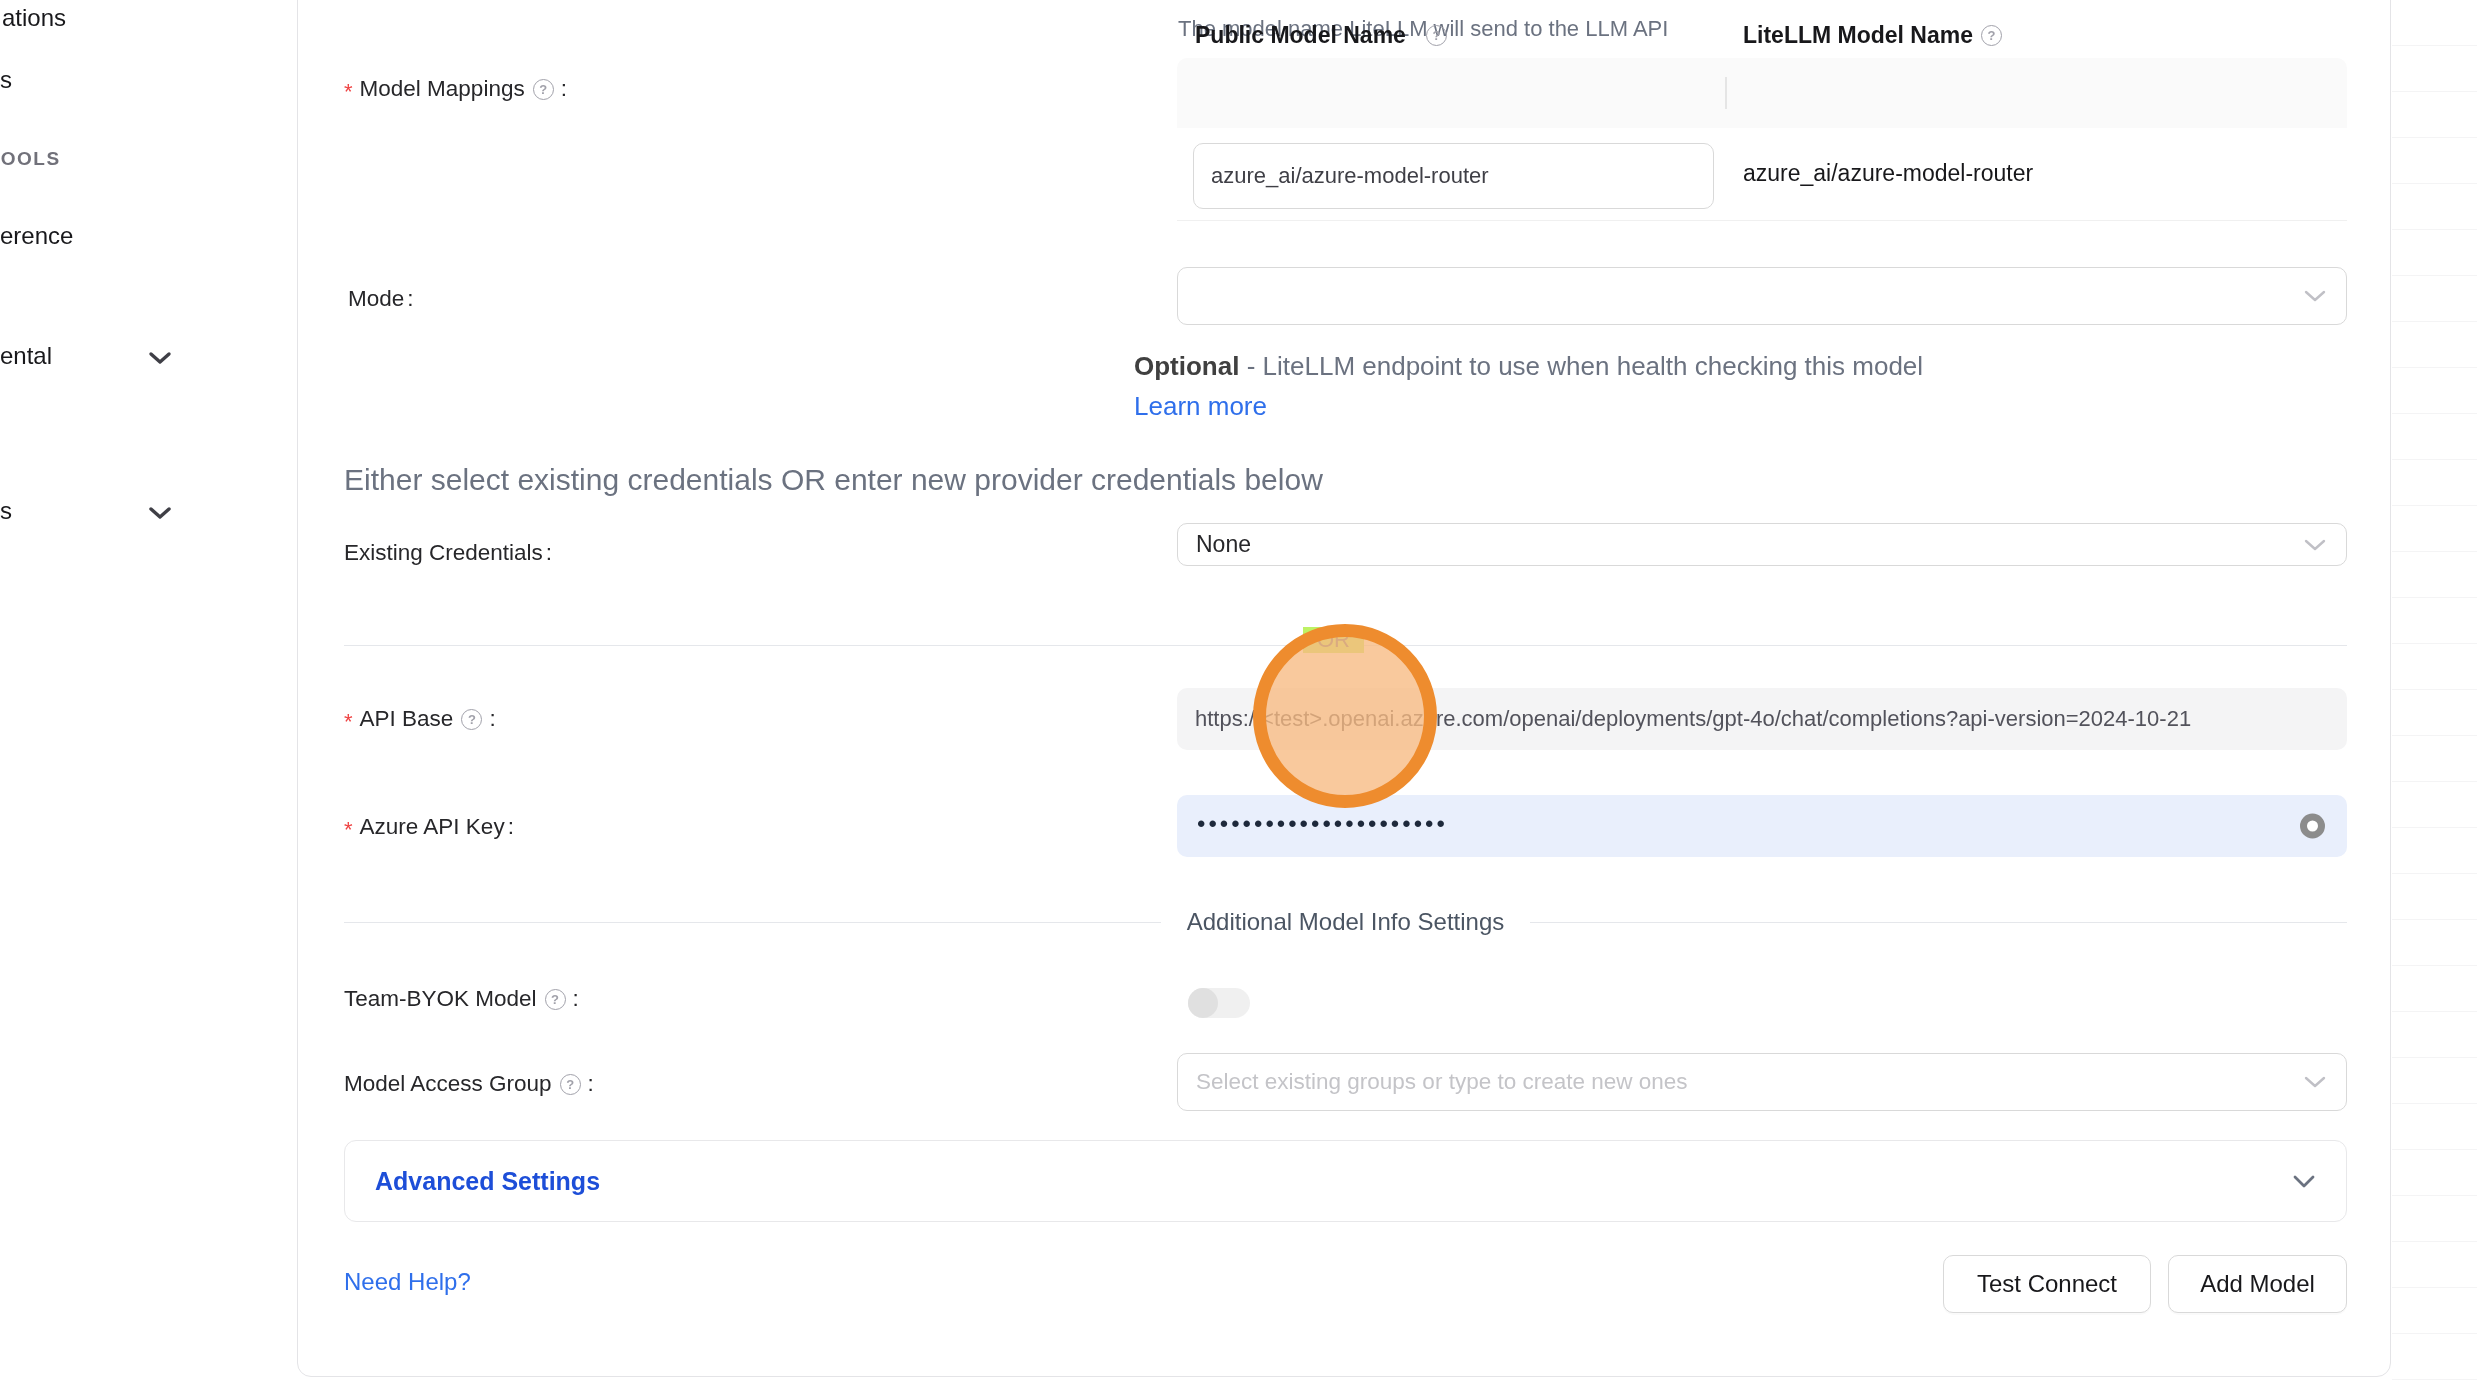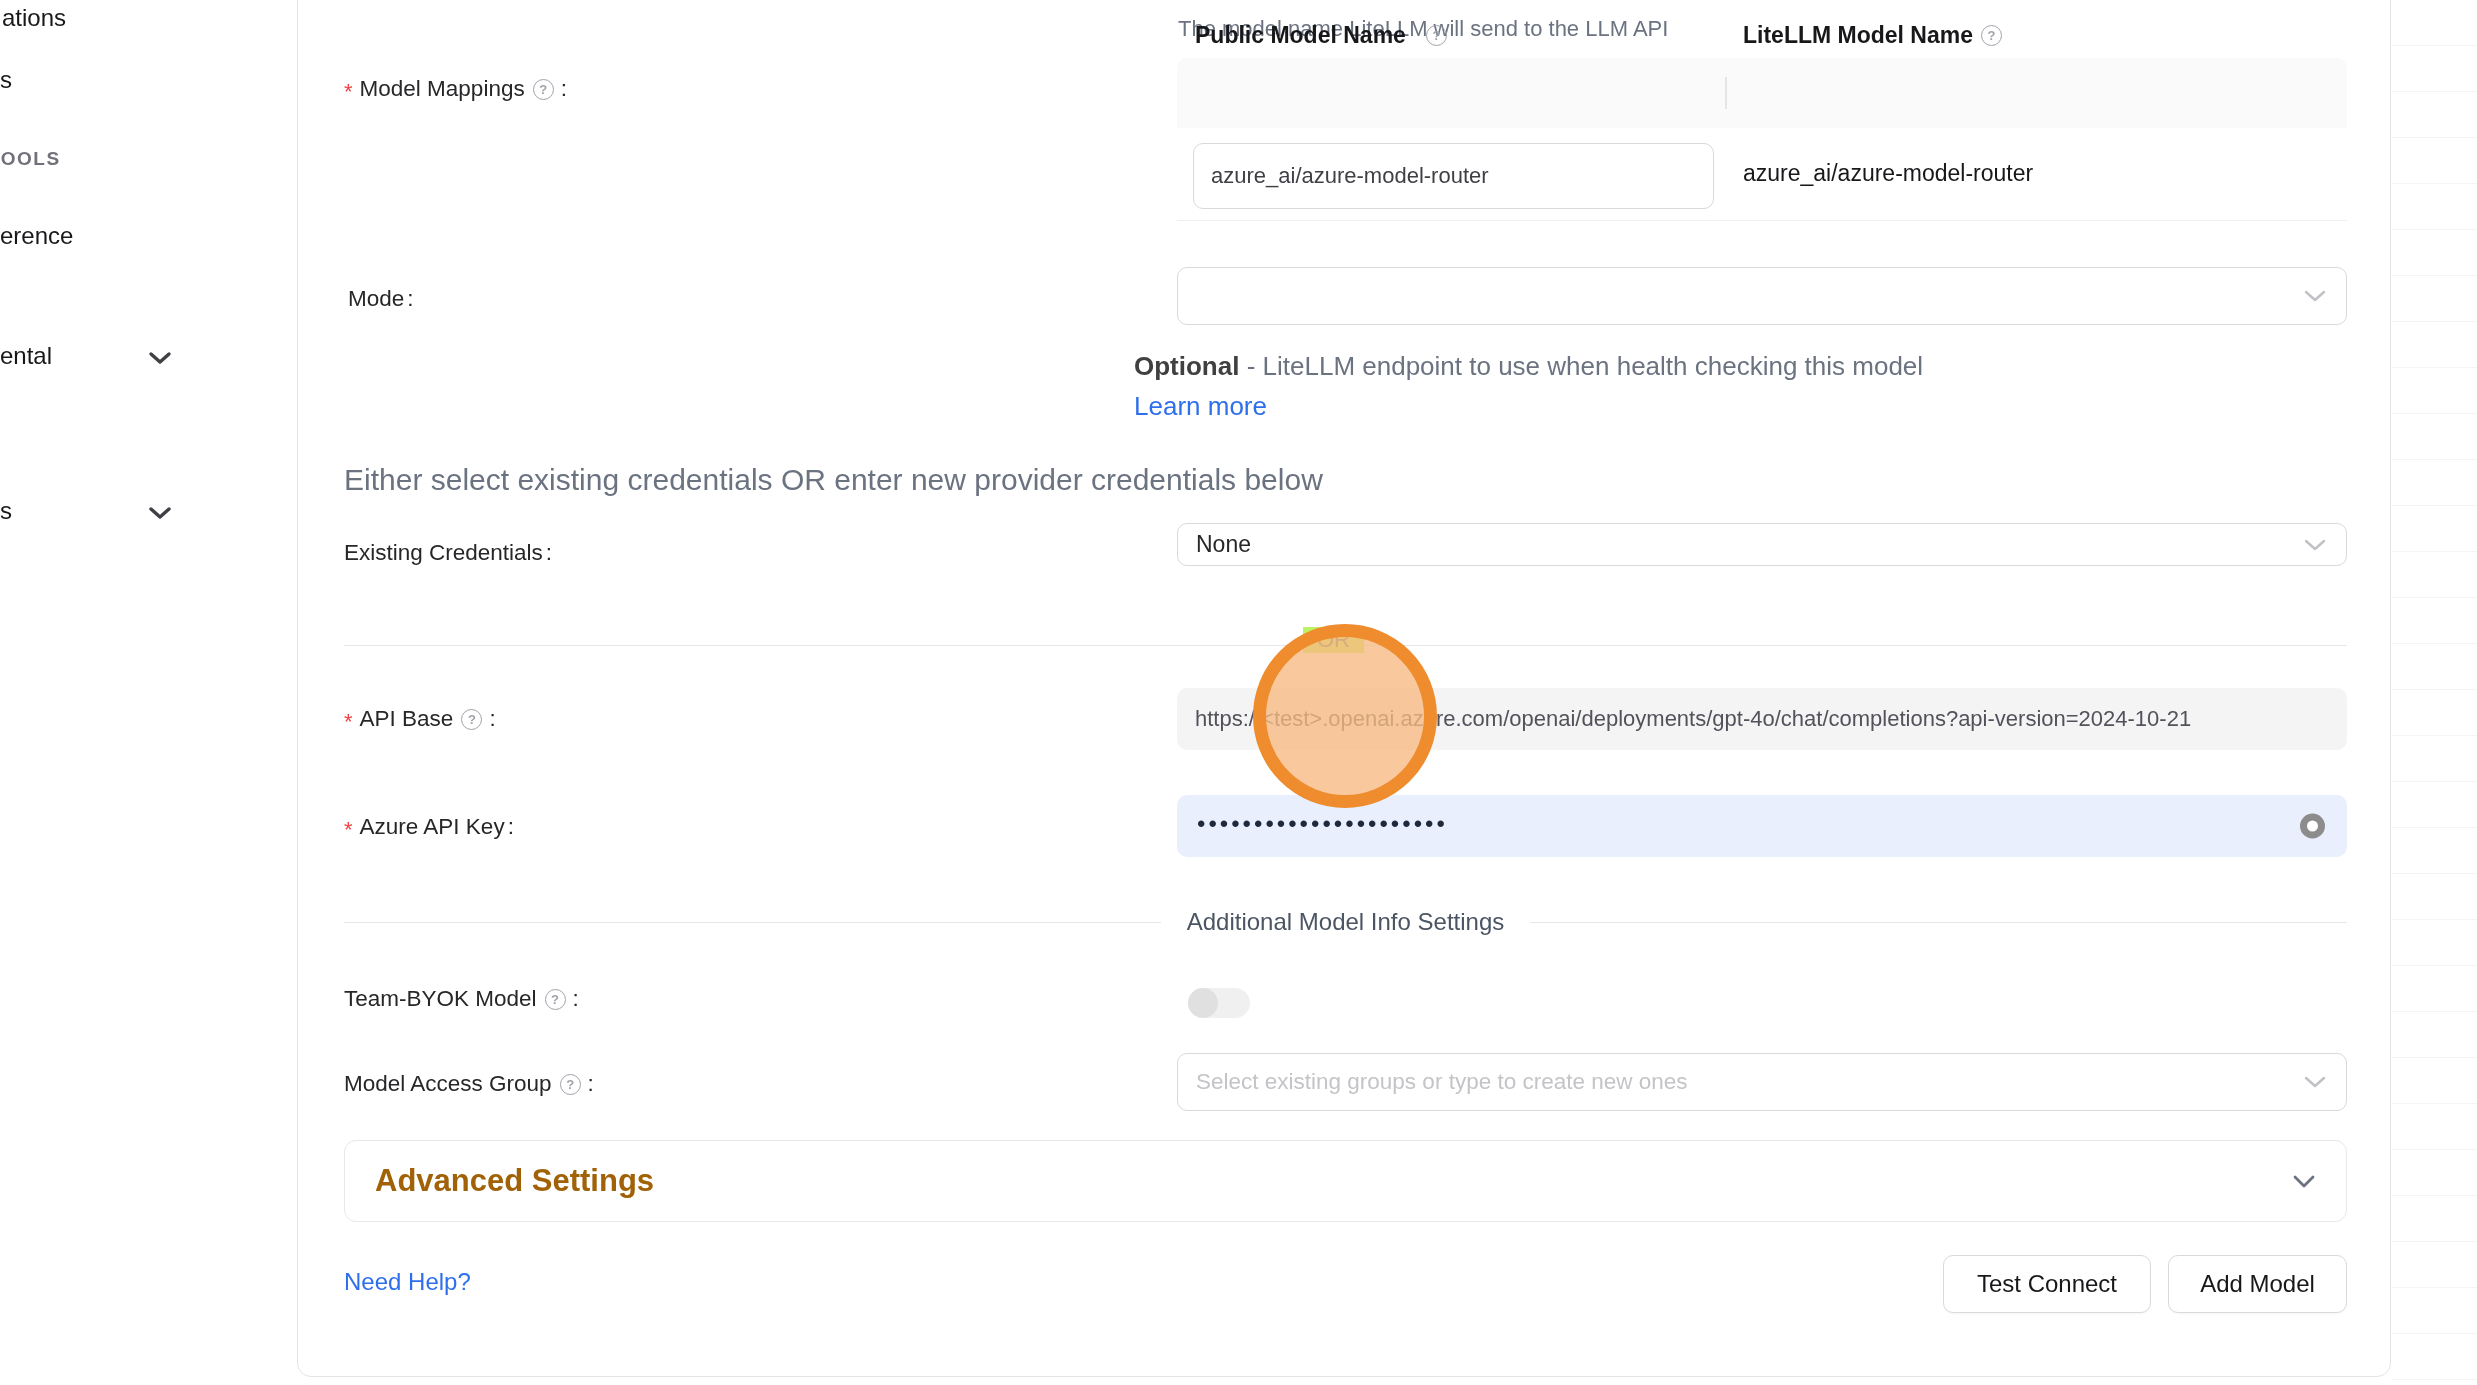--- a/index.html
+++ b/index.html
@@ -97,21 +97,21 @@
     position:absolute; left:0; top:0; width:30px; height:30px;
     background:#e0e0e0; border-radius:50%;
   }
 
   
   .adv-panel {
     position:absolute; left:344px; top:1140px; width:2003px; height:82px;
     background:#fff; border:1px solid #e8e8ea; border-radius:12px;
     display:flex; align-items:center; padding:0 30px; cursor:pointer;
   }
-  .adv-panel .title { font-size:31px; font-weight:700; color:#a16207; flex:1; }
+  .adv-panel .title { font-size:25px; font-weight:700; color:#1d4ed8; flex:1; }
 
   
   .link { color:#2f6feb; text-decoration:none; cursor:pointer; }
   .btn {
     position:absolute; display:flex; align-items:center; justify-content:center;
     background:#fff; border:1px solid #d9d9d9; border-radius:10px;
     font-size:24px; color:#18181b; height:58px; cursor:pointer;
     box-shadow:0 2px 0 rgba(0,0,0,0.02);
   }
 

